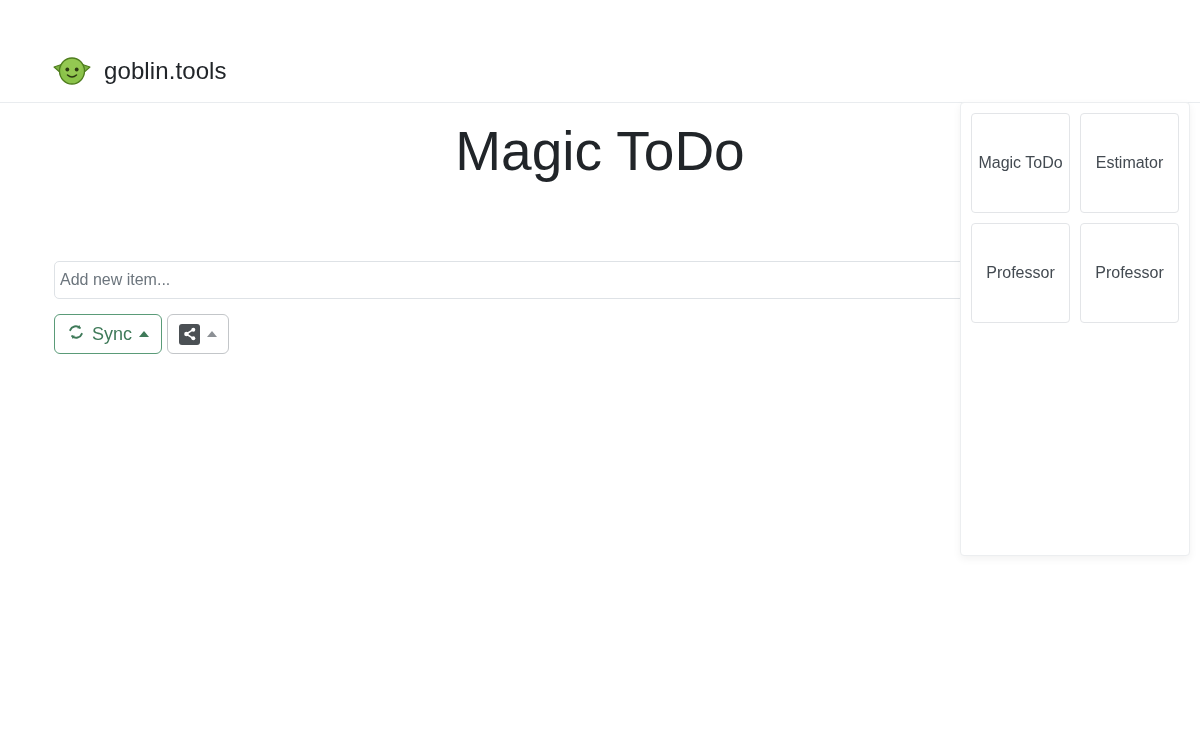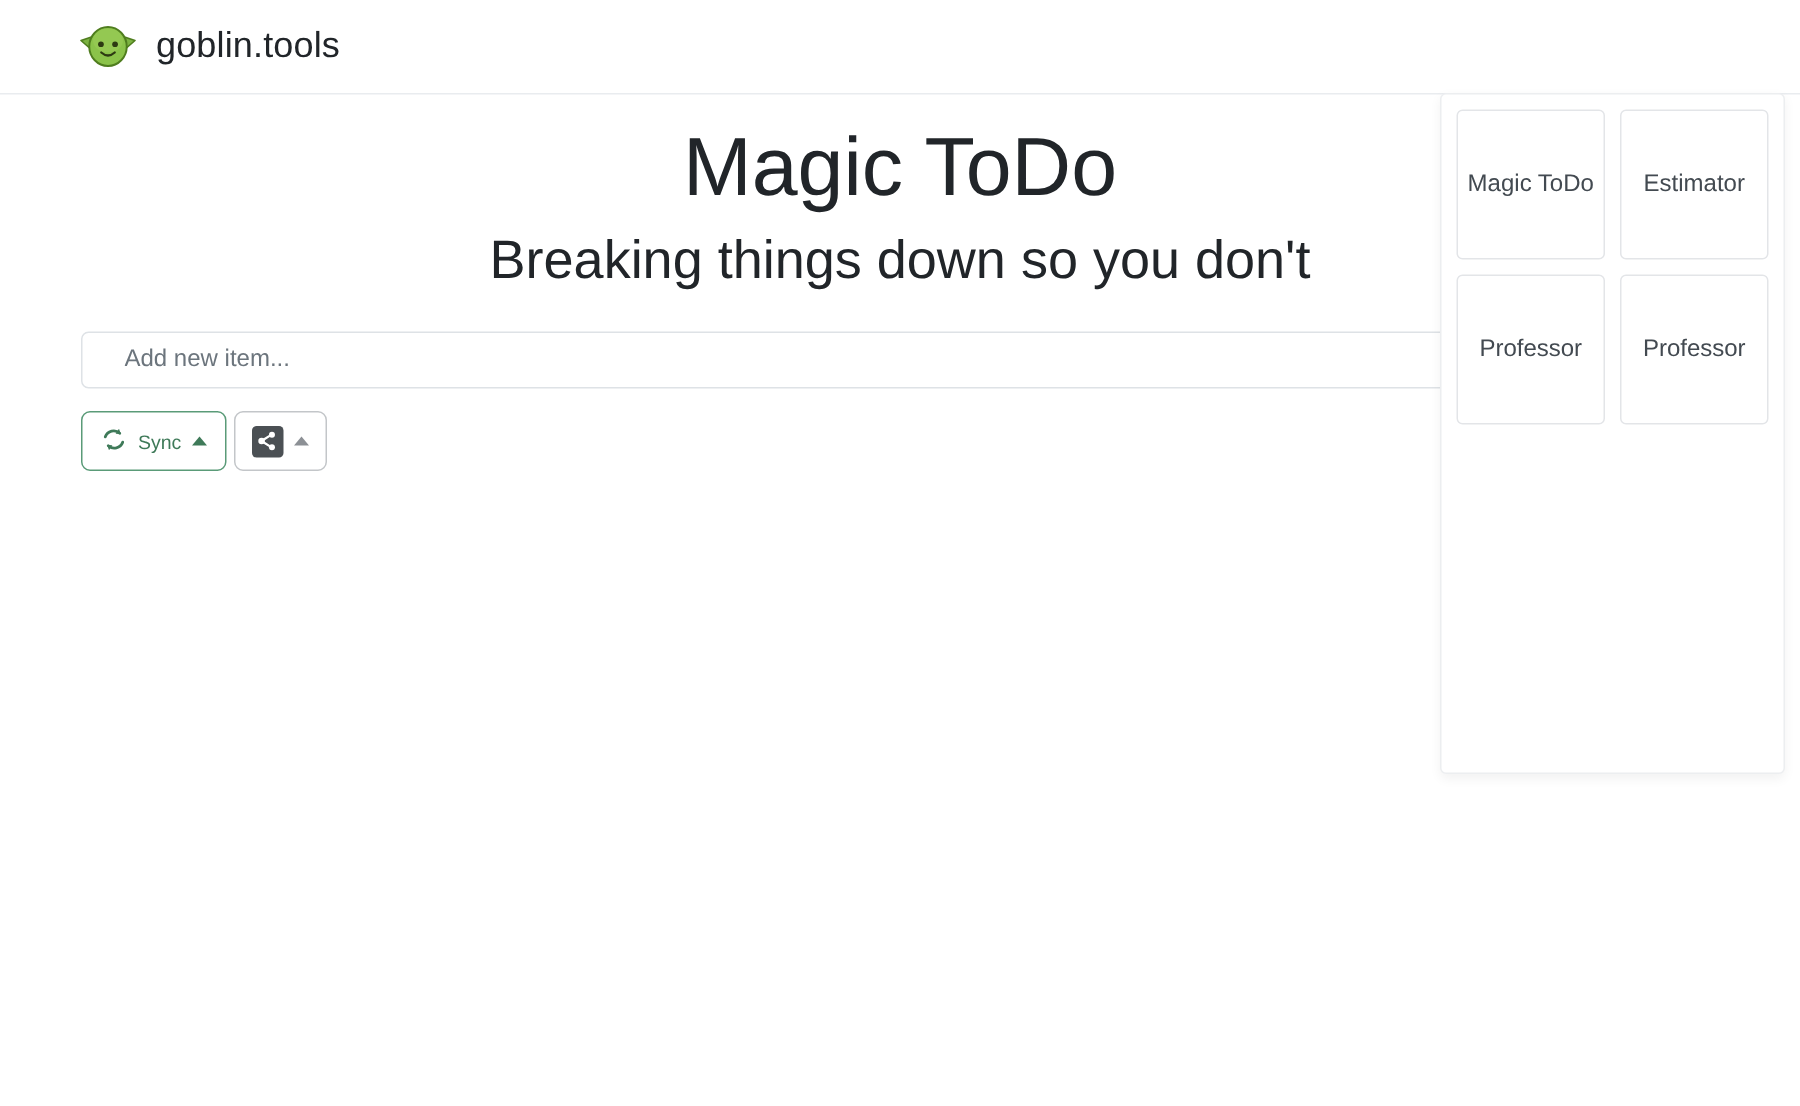--- a/index.html
+++ b/index.html
@@ -3,21 +3,21 @@
 <meta charset="utf-8">
 <style>
   * { box-sizing: border-box; }
   html, body {
     margin: 0; padding: 0;
     width: 1200px; height: 737px;
     background: #ffffff;
     font-family: "Liberation Sans", sans-serif;
     overflow: hidden;
   }
-  .page { position: relative; width: 1200px; height: 534px; background:#fff; }
+  .page { position: relative; width: 1200px; height: 534px; background:#fff;margin-top:40px; }
 
   
   .header {
     position: absolute; top: 0; left: 0;
     width: 1200px; height: 63px;
     background: #ffffff;
     border-bottom: 1px solid #e9ecef;
     display: flex; align-items: center;
   }
   .brand { display: flex; align-items: center; gap: 10px; margin-left: 50px; }
@@ -39,30 +39,30 @@
   }
 
   
   .todo-input {
     position: absolute; left: 54px; top: 221px;
     width: 1092px; height: 38px;
     border: 1px solid #dee2e6; border-radius: 5px;
     background: #fff; outline: none;
     font-family: "Liberation Sans", sans-serif;
     font-size: 16px; color: #212529;
-    padding: 0 28px;
+    padding: 0 5px;
   }
   .todo-input::placeholder { color: #6c757d; opacity: 1; }
 
   .btn-row { position: absolute; left: 54px; top: 274px; display: flex; gap: 5px; }
   .btn {
     display: flex; align-items: center; gap: 7px;
     height: 40px; padding: 0 12px;
     border-radius: 6px; background: #fff; cursor: pointer;
-    font-family: "Liberation Sans", sans-serif; font-size: 13px;
+    font-family: "Liberation Sans", sans-serif; font-size: 18px;
   }
   .btn-sync { border: 1px solid #5a9b78; color: #3f7a59; }
   .btn-share { border: 1px solid #c3c6c9; padding: 0 11px; }
   .caret-up {
     width: 0; height: 0;
     border-left: 5px solid transparent; border-right: 5px solid transparent;
     border-bottom: 6px solid currentColor;
   }
   .caret-gray { color: #8c9095; }
   .share-glyph {
@@ -119,21 +119,20 @@
           <circle cx="26.7" cy="15.5" r="1.9" fill="#2d3a12"></circle>
           <path d="M17.5 21 Q22 25 26.5 21" fill="none" stroke="#2d3a12" stroke-width="1.5" stroke-linecap="round"></path>
         </svg>
       </span>
       <span class="brand-name">goblin.tools</span>
     </div>
   </div>
 
   <div class="hero">
     <h1 class="hero-title">Magic ToDo</h1>
-    <p class="hero-subtitle">Breaking things down so you don't</p>
   </div>
 
   <input class="todo-input" type="text" placeholder="Add new item..." style="">
 
   <div class="btn-row">
 
     <div class="btn btn-sync">
       <span>
         <svg width="18" height="18" viewBox="0 0 18 18" xmlns="http://www.w3.org/2000/svg">
           <path d="M3.2 7.2a6 6 0 0 1 9.6-2.4" fill="none" stroke="#3f7a59" stroke-width="1.9" stroke-linecap="round"></path>

